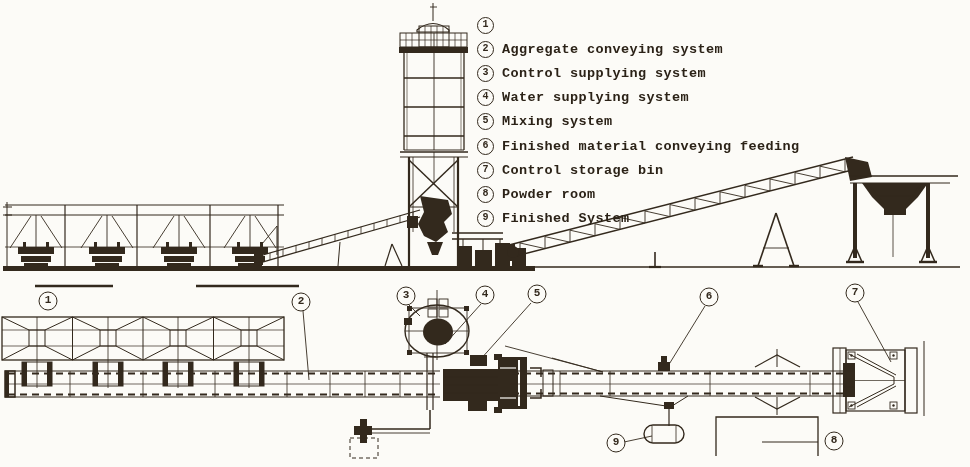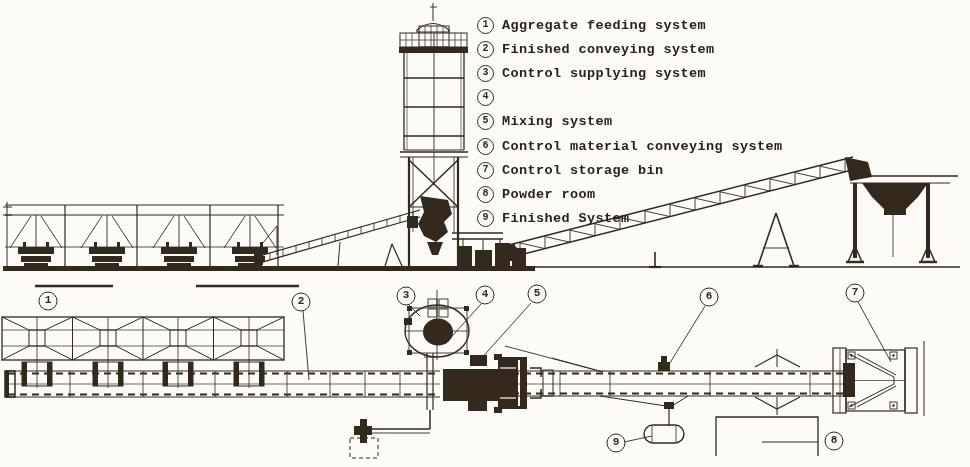--- a/index.html
+++ b/index.html
@@ -447,40 +447,40 @@
       <line x1="705" y1="306" x2="668" y2="366"></line>
       <line x1="858" y1="302" x2="891" y2="362"></line>
       <line x1="624" y1="442" x2="652" y2="436"></line>
     </g>
   </g>
 </svg>
 
 <div id="legend">
   <div class="lg-row">
     <span class="cnum">1</span>
-    <span class="ltext">Aggregate feeding system</span>
   </div>
   <div class="lg-row">
     <span class="cnum">2</span>
-    <span class="ltext">Finished conveying system</span>
+    <span class="ltext">Aggregate conveying system</span>
   </div>
   <div class="lg-row">
     <span class="cnum">3</span>
     <span class="ltext">Control supplying system</span>
   </div>
   <div class="lg-row">
     <span class="cnum">4</span>
+    <span class="ltext">Water supplying system</span>
   </div>
   <div class="lg-row">
     <span class="cnum">5</span>
     <span class="ltext">Mixing system</span>
   </div>
   <div class="lg-row">
     <span class="cnum">6</span>
-    <span class="ltext">Control material conveying system</span>
+    <span class="ltext">Finished material conveying feeding</span>
   </div>
   <div class="lg-row">
     <span class="cnum">7</span>
     <span class="ltext">Control storage bin</span>
   </div>
   <div class="lg-row">
     <span class="cnum">8</span>
     <span class="ltext">Powder room</span>
   </div>
   <div class="lg-row">

